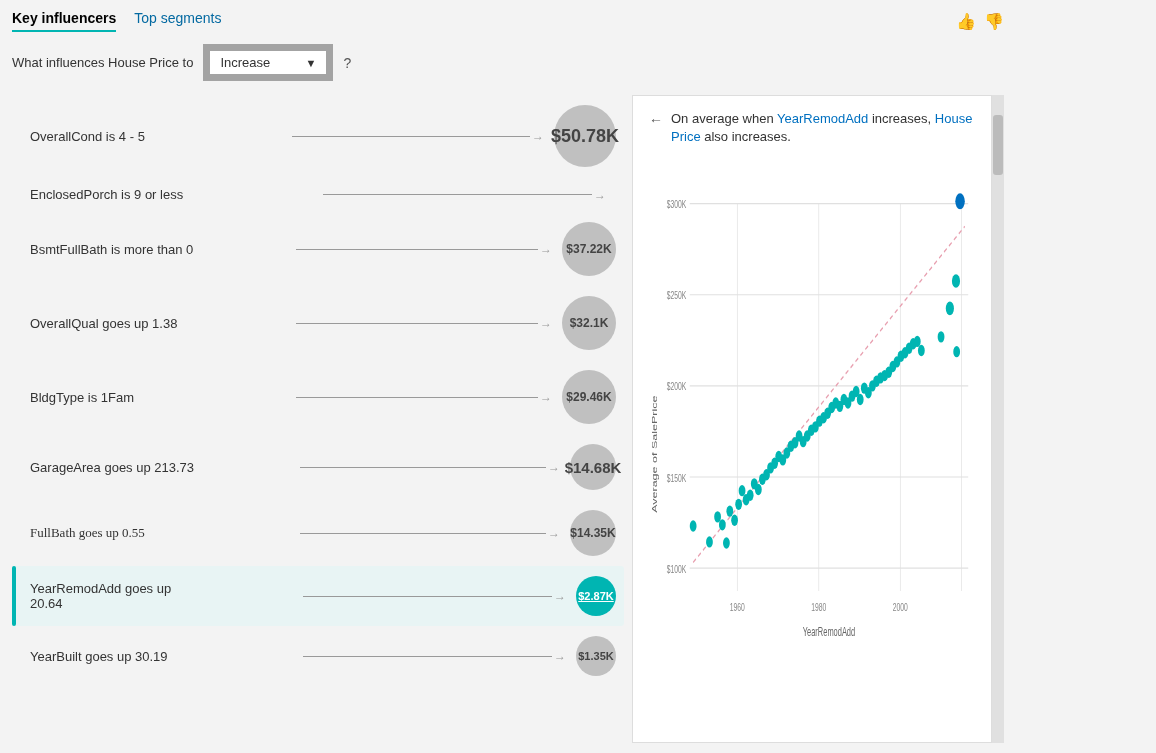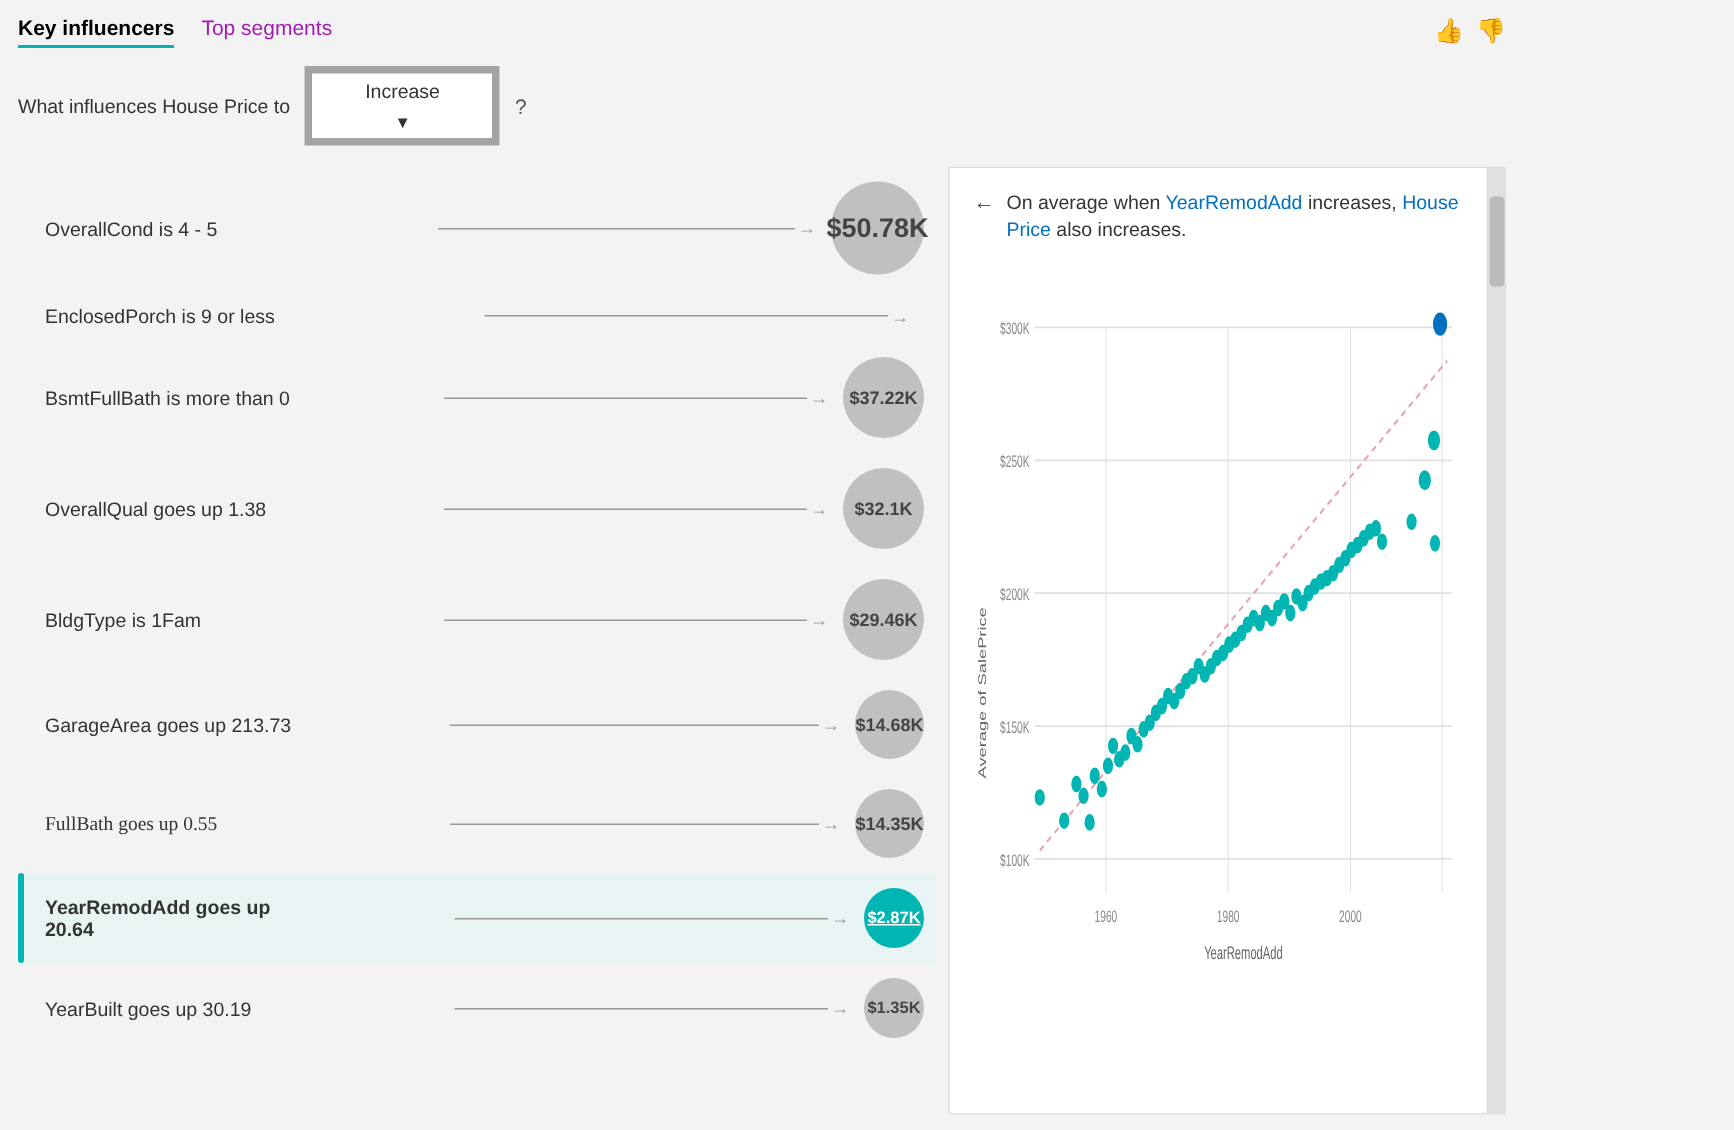--- a/index.html
+++ b/index.html
@@ -2,28 +2,28 @@
 <html><head>
   <meta charset="utf-8">
   <style>
     * { box-sizing: border-box; margin: 0; padding: 0; }
     body { font-family: 'Segoe UI', Arial, sans-serif; background: #f3f3f3; font-size: 13px; color: #333; width: 1156px; height: 753px; overflow: hidden; }
 
     .container { width: 1016px; height: 753px; background: #f3f3f3; display: flex; flex-direction: column; padding: 10px 12px; }
 
     .header { display: flex; align-items: center; justify-content: space-between; margin-bottom: 12px; }
     .tabs { display: flex; gap: 18px; }
-    .tab { font-size: 14px; color: #a21caf; cursor: pointer; padding-bottom: 4px; }
+    .tab { font-size: 14px; color: #0369a1; cursor: pointer; padding-bottom: 4px; }
     .tab.active { color: #000; border-bottom: 2px solid #00b5b2; font-weight: 600; }
     .header-icons { display: flex; gap: 8px; }
     .header-icon { font-size: 16px; cursor: pointer; color: #555; background: none; border: none; }
 
     .filter-row { display: flex; align-items: center; gap: 10px; margin-bottom: 14px; font-size: 13px; color: #333; }
     .filter-label { white-space: nowrap; }
-    .filter-select { display: flex; align-items: center; border: 5px solid #a3a3a3; background: #fff; padding: 4px 10px; font-size: 13px; min-width: 130px; cursor: pointer; justify-content: space-between; gap: 8px; flex-direction: column; }
+    .filter-select { display: flex; align-items: center; border: 7px solid #a3a3a3; background: #fff; padding: 4px 10px; font-size: 13px; min-width: 130px; cursor: pointer; justify-content: space-between; gap: 8px; }
     .filter-select span { color: #333; }
     .chevron { color: #555; font-size: 11px; }
     .question-mark { color: #555; cursor: pointer; font-size: 14px; }
 
     .main-content { display: flex; gap: 0; flex: 1; overflow: hidden; }
 
     .left-panel { width: 620px; overflow-y: auto; background: #f3f3f3; padding-right: 8px; }
     .influencer-item { display: flex; align-items: center; padding: 10px 8px; cursor: pointer; border-radius: 3px; position: relative; }
     .influencer-item.selected { background: #e8f4f4; }
     .influencer-item .selected-bar { position: absolute; left: 0; top: 0; bottom: 0; width: 4px; background: #00b5b2; border-radius: 2px; }
@@ -112,33 +112,33 @@
       <span class="arrow">→</span>
     </div>
           <div class="bubble " style="width:54px;height:54px;font-size:12px;">$29.46K</div>
         </div>
         <div class="influencer-item">
           <div class="influencer-label" style="min-width:200px;">GarageArea goes up 213.73</div>
           <div class="influencer-line">
       <div class="line"></div>
       <span class="arrow">→</span>
     </div>
-          <div class="bubble " style="width:46px;height:46px;font-size:12px;">$14.68K</div>
+          <div class="bubble " style="width:46px;height:46px;font-size:15px;">$14.68K</div>
         </div>
         <div class="influencer-item">
           <div class="influencer-label" style="min-width:200px;font-family:Liberation Serif, serif;">FullBath goes up 0.55</div>
           <div class="influencer-line">
       <div class="line"></div>
       <span class="arrow">→</span>
     </div>
           <div class="bubble " style="width:46px;height:46px;font-size:12px;">$14.35K</div>
         </div>
         <div class="influencer-item selected">
           <div class="selected-bar"></div>
-          <div class="influencer-label" style="min-width:200px;font-weight:bold;">YearRemodAdd goes up<br>20.64</div>
+          <div class="influencer-label" style="min-width:200px;">YearRemodAdd goes up<br>20.64</div>
           <div class="influencer-line">
       <div class="line"></div>
       <span class="arrow">→</span>
     </div>
           <div class="bubble teal" style="width:40px;height:40px;font-size:11px;text-decoration:underline;">$2.87K</div>
         </div>
         <div class="influencer-item">
           <div class="influencer-label" style="min-width:200px;">YearBuilt goes up 30.19</div>
           <div class="influencer-line">
       <div class="line"></div>

